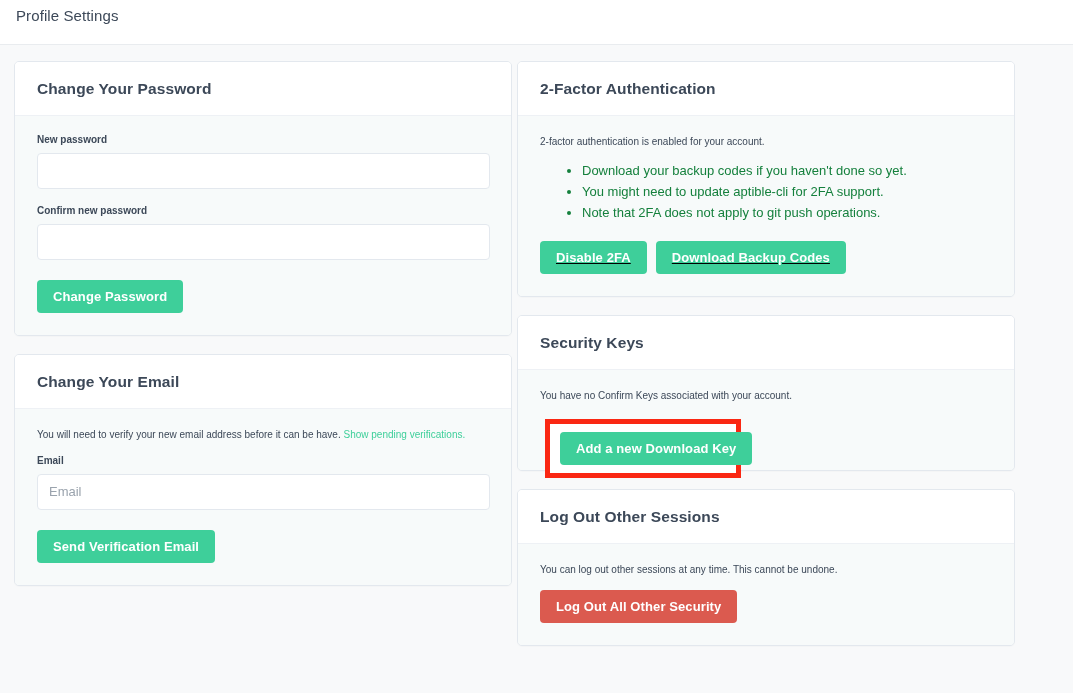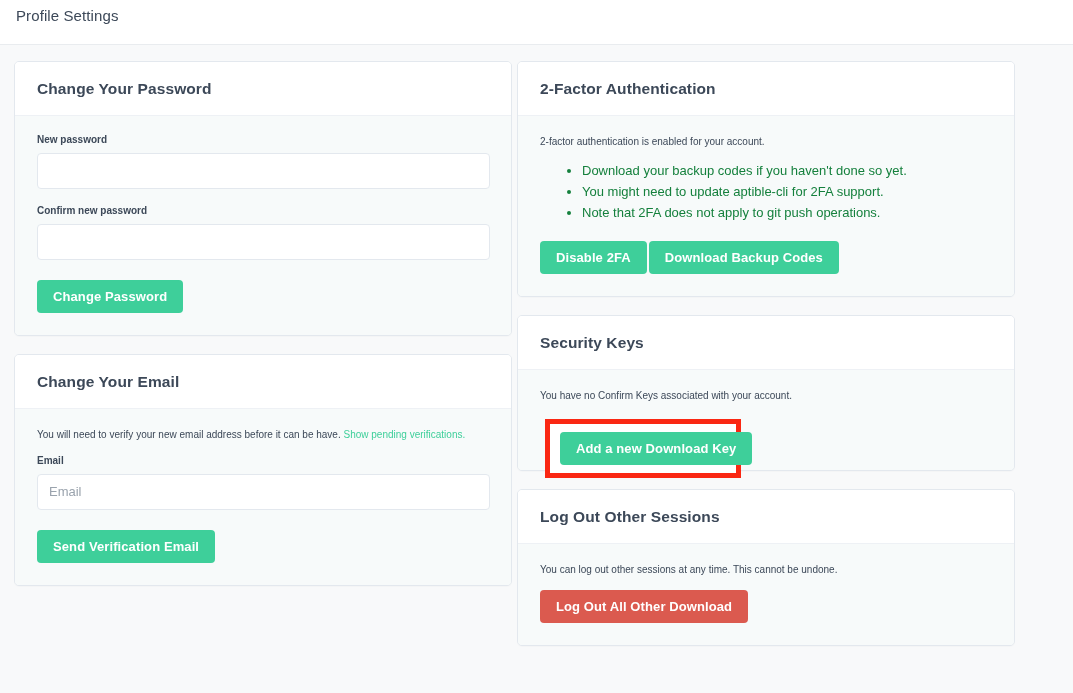--- a/index.html
+++ b/index.html
@@ -80,21 +80,21 @@
     display: inline-block;
     border: none; border-radius: 4px;
     font-family: "Liberation Sans", sans-serif;
     font-size: 13px; font-weight: 700; color: #ffffff;
     padding: 0 16px; height: 33px; line-height: 33px;
     cursor: pointer; white-space: nowrap;
     letter-spacing: .1px;
   }
   .btn-green { background: #3ecf9a; }
   .btn-red { background: #db5a4f; }
-  .btn-row { display: flex; gap: 2px; }
+  .btn-row { display: flex; gap: 9px; text-decoration: underline; }
 
   
   .para {
     font-size: 10px; color: #3c4858; line-height: 1.55;
     margin: 0 0 10px 0;
   }
   .para-tight { margin-bottom: 12px; }
   .link-green { color: #3ecf9a; text-decoration: none; }
   ul.bullets {
     margin: 10px 0 18px 0; padding-left: 42px;
@@ -191,21 +191,21 @@
         <div style="height:33px;"></div>
       </div>
     </div>
 
     <div class="card">
       <div class="card-header">
         <div class="card-title">Log Out Other Sessions</div>
       </div>
       <div class="card-body">
         <p class="para para-tight">You can log out other sessions at any time. This cannot be undone.</p>
-        <button class="btn btn-red">Log Out All Other Download</button>
+        <button class="btn btn-red">Log Out All Other Security</button>
       </div>
     </div>
 
   </div>
 
   <div class="hl-box"></div>
   <button class="btn btn-green hl-btn">Add a new Download Key</button>
 
 </div>
 

